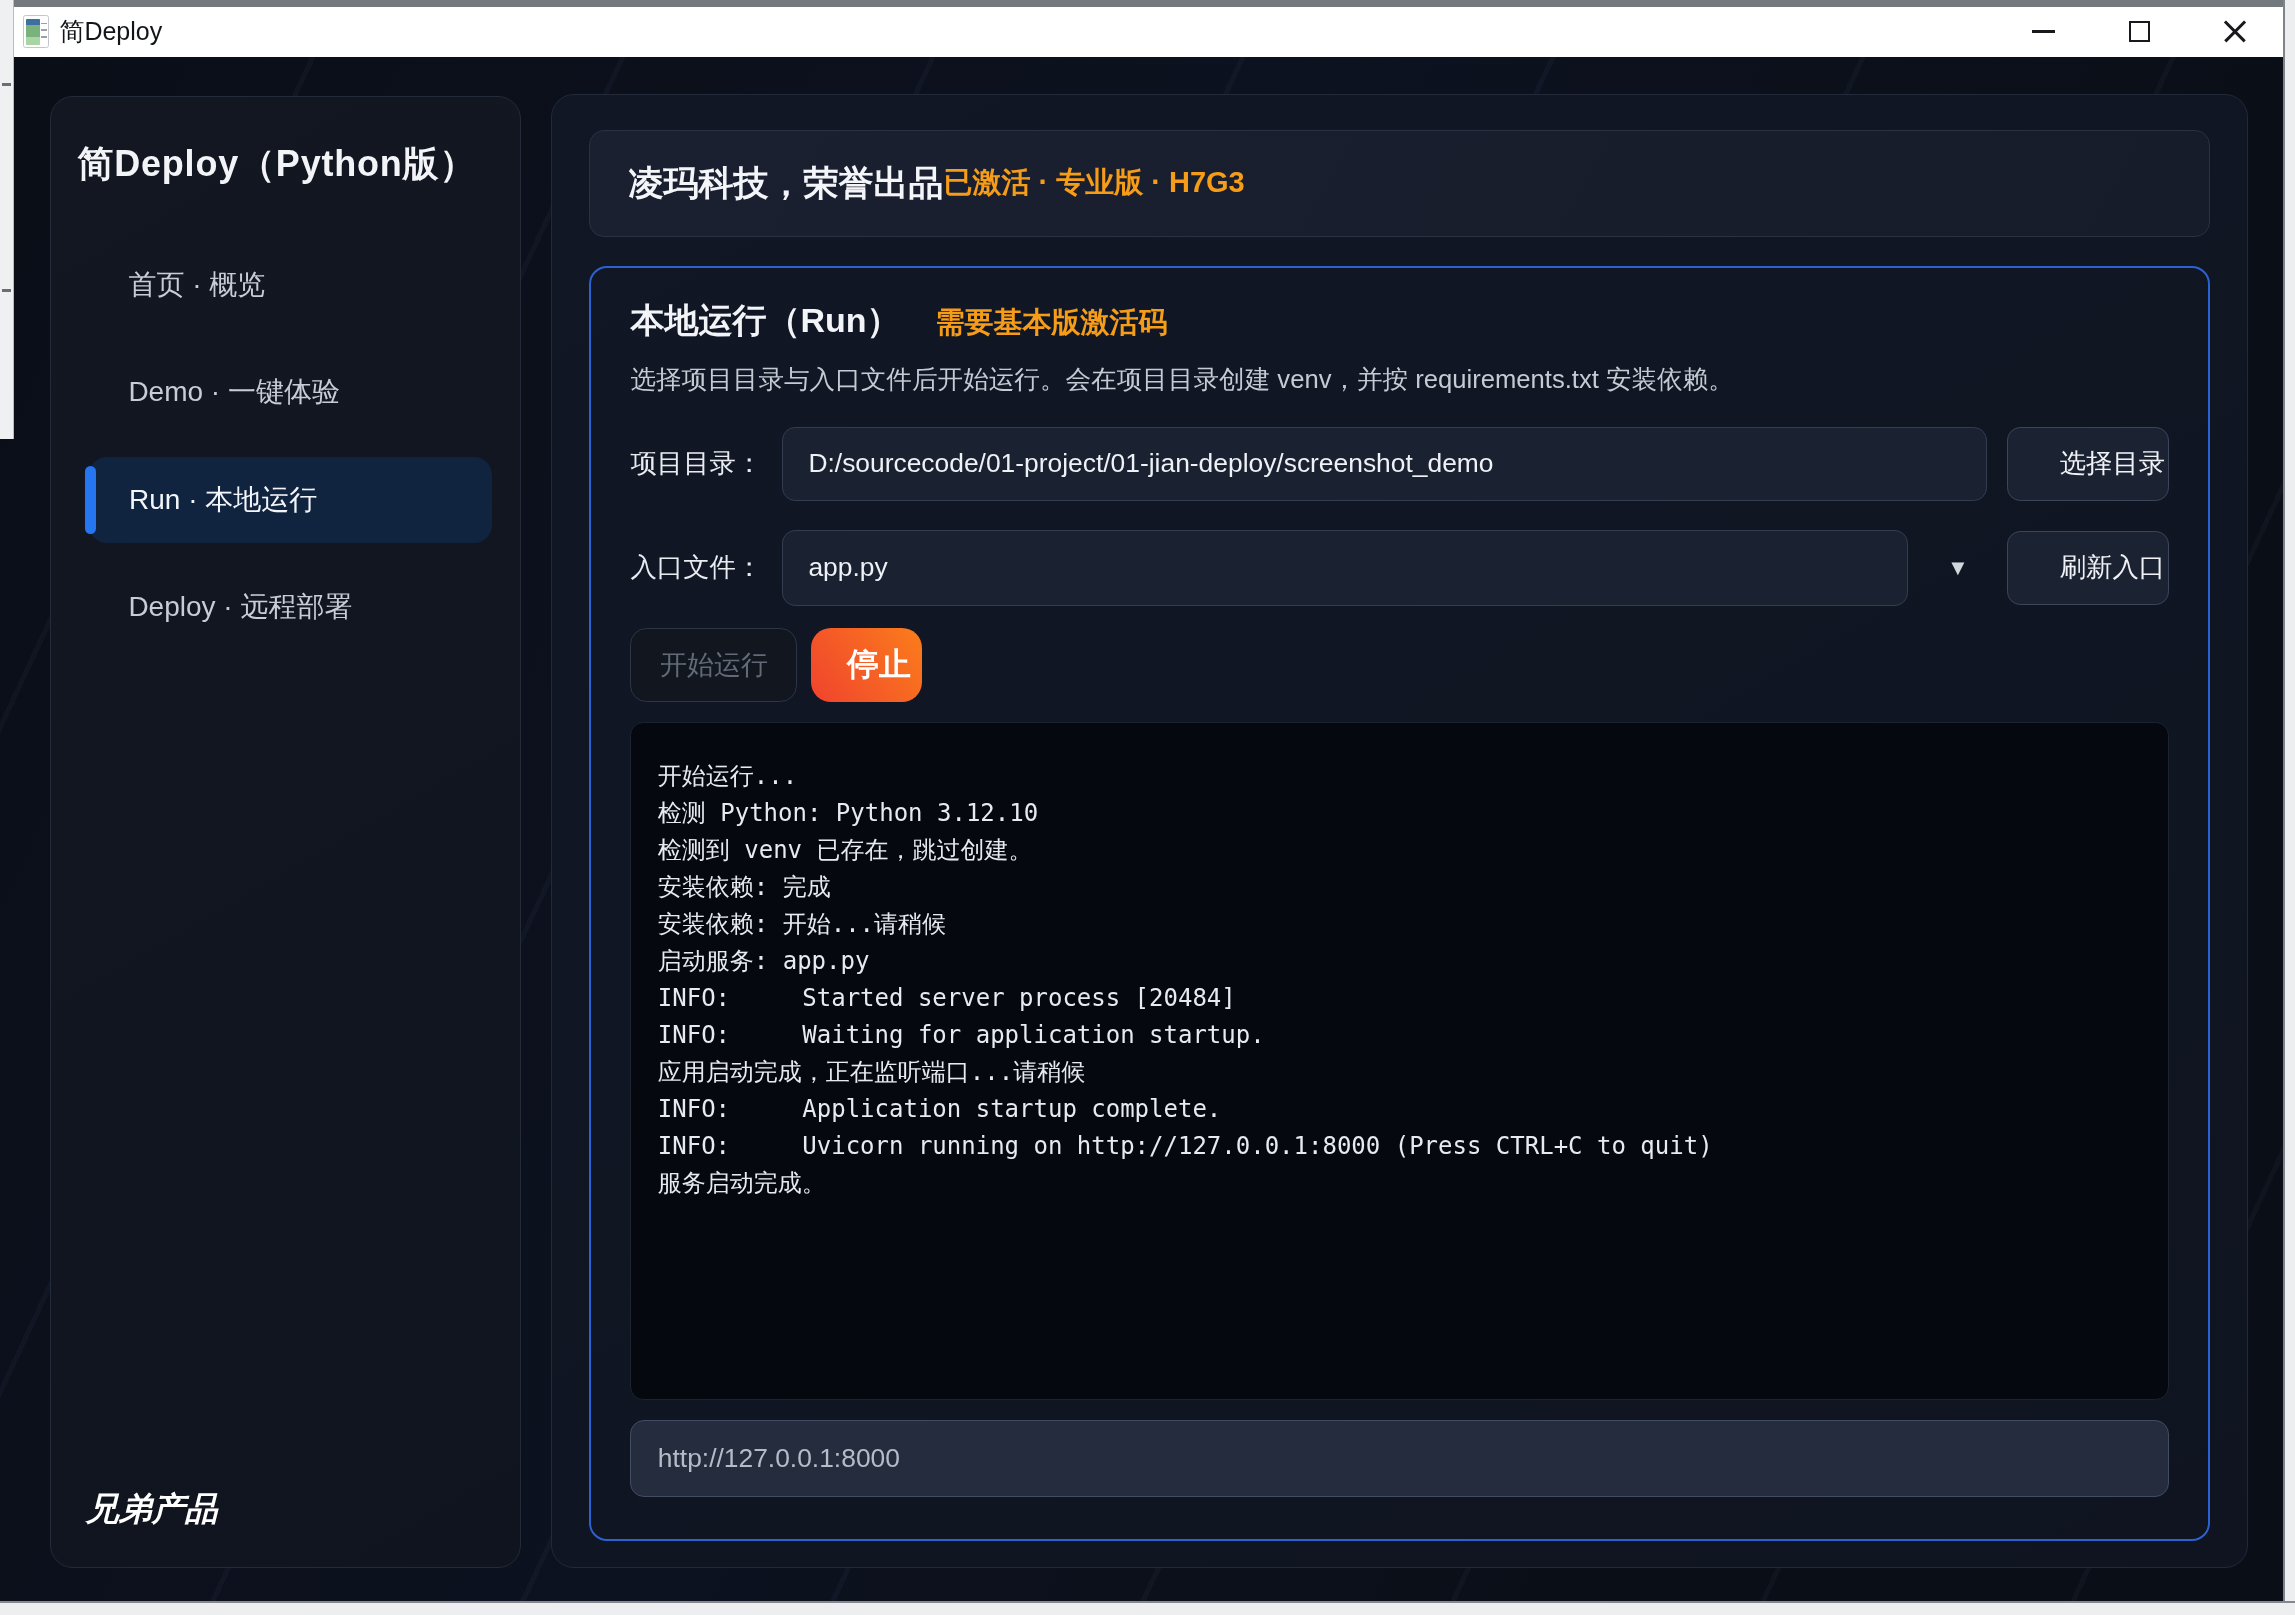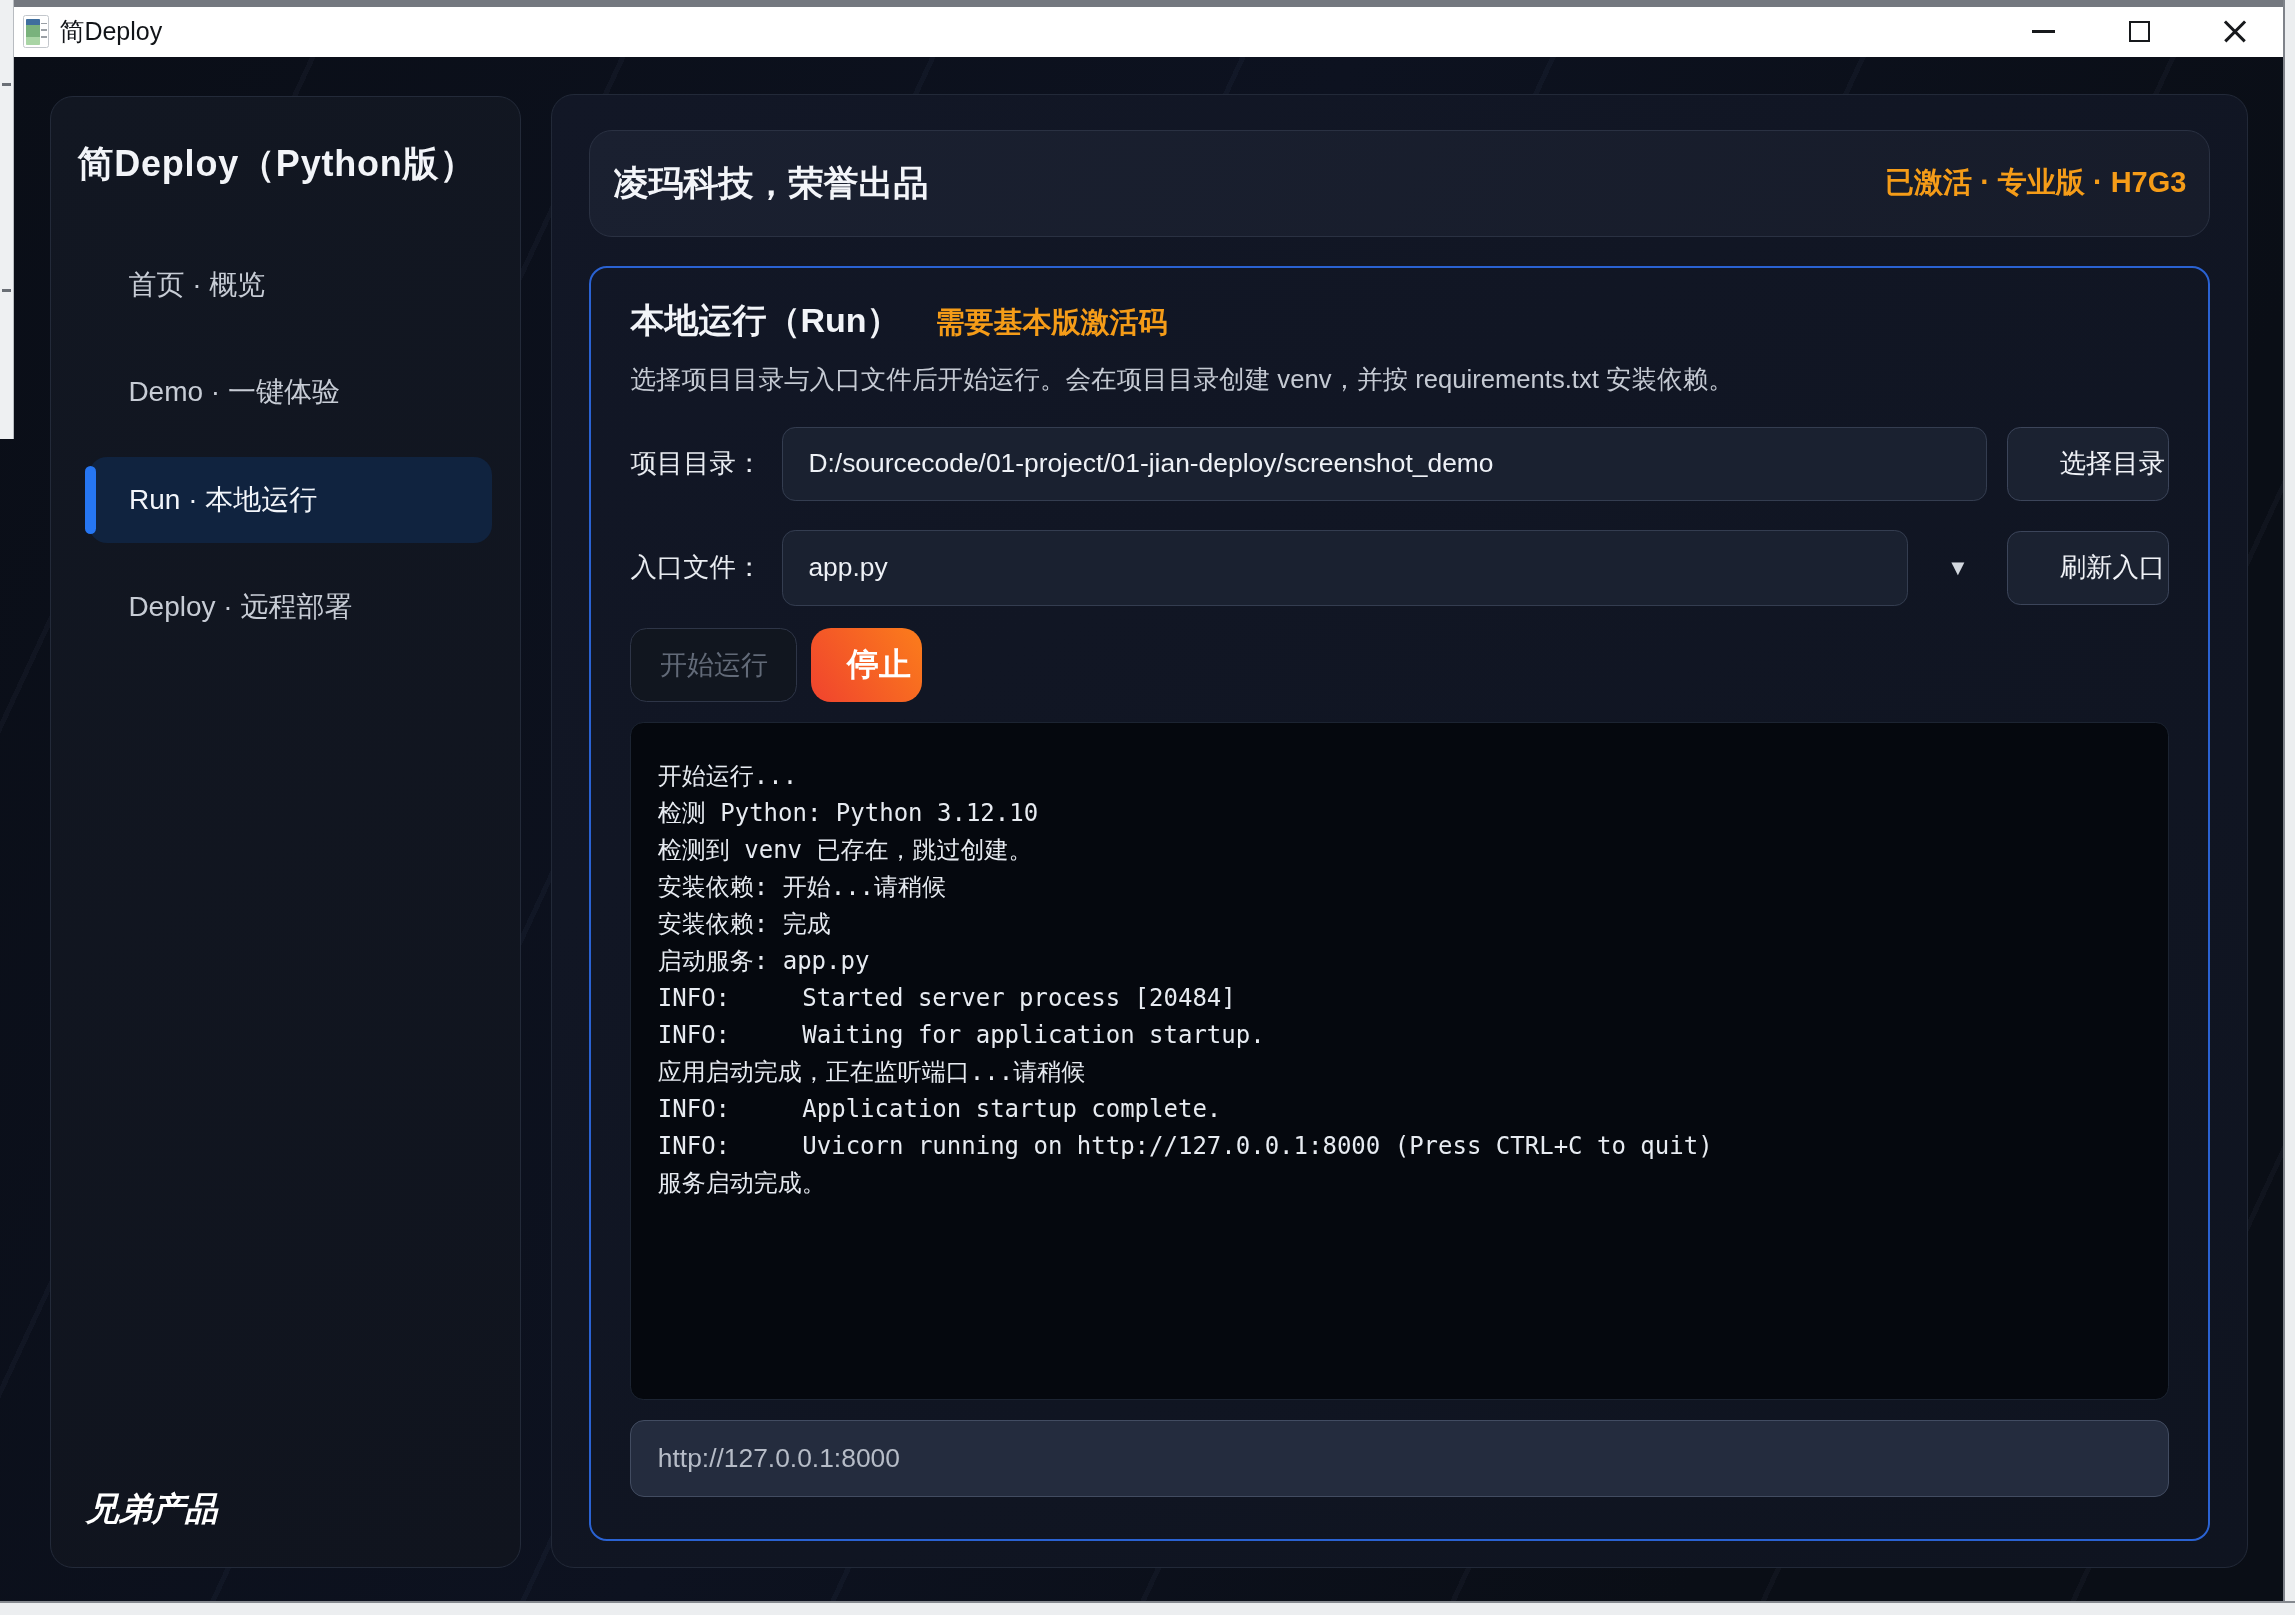--- a/index.html
+++ b/index.html
@@ -72,23 +72,23 @@
     flex:1; margin:37px 35px 33px 30.5px;
     background:linear-gradient(150deg,#121726 0%, #0f1420 100%);
     border:1.7px solid #222938; border-radius:23px;
     padding:35px 37px 26.4px 37px;
     display:flex; flex-direction:column;
   }
 
   .header-card {
     height:107px; flex:0 0 auto;
     background:linear-gradient(120deg,#1a2030,#171c2a);
-    border:1.7px solid #2a3142; border-radius:23px;
-    display:flex; align-items:center; justify-content:space-between;
-    padding:0 23px;
+    border:1.7px solid #2a3142; border-radius:15px;
+    display:flex; align-items:center; 
+    padding:0 38px;
   }
   .header-title { font-size:35px; font-weight:bold; color:#f3f5f9; }
   .header-badge { font-size:29px; font-weight:bold; color:#f59c18; }
 
   
   .run-panel {
     margin-top:29px; flex:1;
     border:2.5px solid #2a62d2; border-radius:18px;
     padding:25px 39px 33px 39px;
     display:flex; flex-direction:column;
@@ -222,22 +222,22 @@
 
         <div class="action-row">
           <div class="btn-start">开始运行</div>
           <div class="btn-stop">停止</div>
         </div>
 
         <div class="console">
             <div>开始运行...</div>
             <div>检测 Python: Python 3.12.10</div>
             <div>检测到 venv 已存在，跳过创建。</div>
+            <div>安装依赖: 完成</div>
             <div>安装依赖: 开始...请稍候</div>
-            <div>安装依赖: 完成</div>
             <div>启动服务: app.py</div>
             <div>INFO:     Started server process [20484]</div>
             <div>INFO:     Waiting for application startup.</div>
             <div>应用启动完成，正在监听端口...请稍候</div>
             <div>INFO:     Application startup complete.</div>
             <div>INFO:     Uvicorn running on http://127.0.0.1:8000 (Press CTRL+C to quit)</div>
             <div>服务启动完成。</div>
           </div>
 
         <div class="url-bar">http://127.0.0.1:8000</div>

